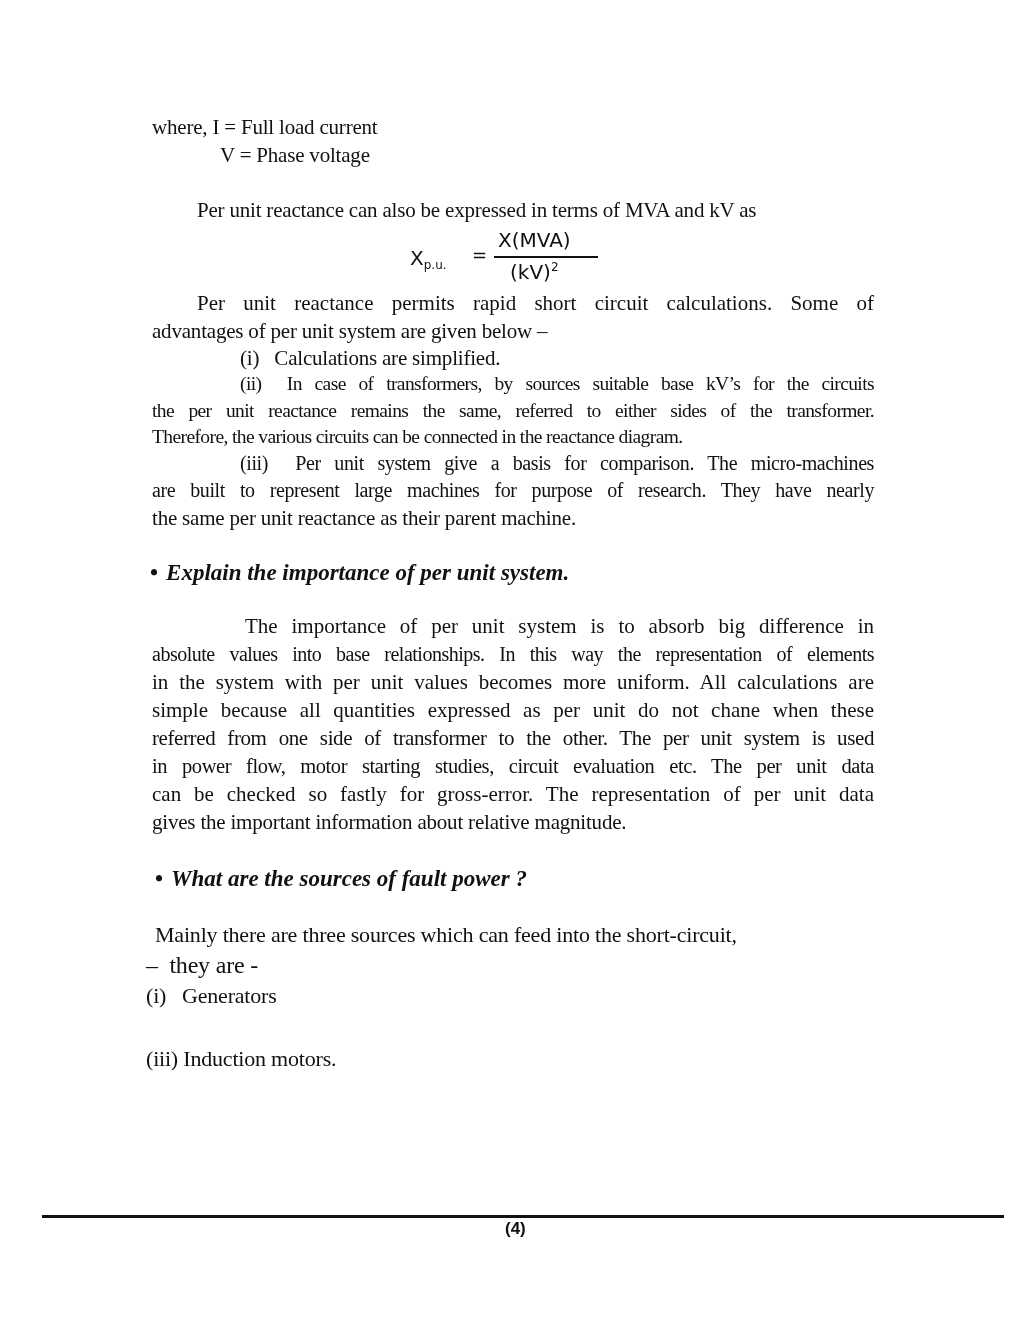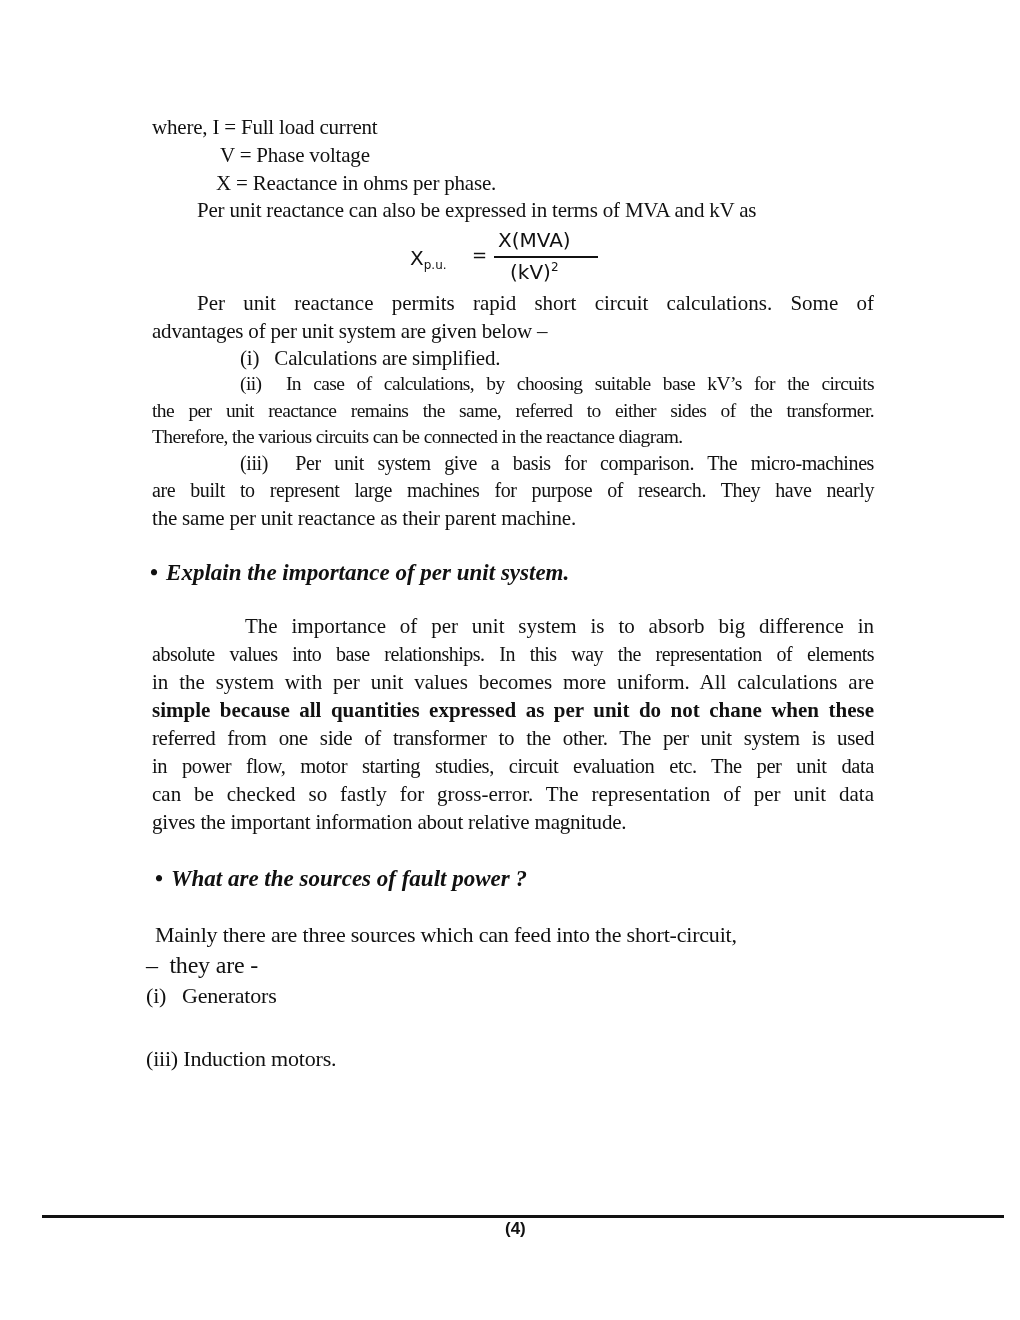--- a/index.html
+++ b/index.html
@@ -38,49 +38,48 @@
       font-weight: bold; font-size: 17px; line-height: 22px;
     }
   </style>
 </head>
 <body>
 
 <div class="page">
 
   <div class="line" style="left:152px; top:113px;">where, I = Full load current</div>
   <div class="line" style="left:220px; top:141px;">V = Phase voltage</div>
-  <div class="line" style="left:216px; top:169px;">X = Reactance in ohms per phase.</div>
   <div class="line" style="left:197px; top:196px;">Per unit reactance can also be expressed in terms of MVA and kV as</div>
 
   <div class="formula">
     <span class="lhs"><span>X</span><sub>p.u.</sub></span>
     <span class="eq">=</span>
     <span class="num">X(MVA)</span>
     <span class="bar"></span>
     <span class="den"><span>(kV)</span><sup>2</sup></span>
   </div>
 
   <div class="justify" style="left:197px; width:677px; top:289px;">Per unit reactance permits rapid short circuit calculations. Some of</div>
   <div class="line" style="left:152px; top:317px;">advantages of per unit system are given below –</div>
   <div class="line" style="left:240px; top:344px; white-space:pre;">(i)   Calculations are simplified.</div>
-  <div class="justify" style="left:240px; width:634px; top:370px; font-size:19.5px; letter-spacing:-0.6px; white-space:pre;">(ii)  In case of calculations, by choosing suitable base kV’s for the circuits</div>
+  <div class="justify" style="left:240px; width:634px; top:370px; font-size:19.5px; letter-spacing:-0.6px; white-space:pre;">(ii)  In case of transformers, by sources suitable base kV’s for the circuits</div>
   <div class="justify" style="left:152px; width:722px; top:397px; font-size:19.5px; letter-spacing:-0.6px;">the per unit reactance remains the same, referred to either sides of the transformer.</div>
   <div class="line" style="left:152px; top:423px; font-size:19.5px; letter-spacing:-0.6px;">Therefore, the various circuits can be connected in the reactance diagram.</div>
   <div class="justify" style="left:240px; width:634px; top:449px; font-size:20px; letter-spacing:-0.4px; white-space:pre;">(iii)  Per unit system give a basis for comparison. The micro-machines</div>
   <div class="justify" style="left:152px; width:722px; top:476px; font-size:20px; letter-spacing:-0.4px;">are built to represent large machines for purpose of research. They have nearly</div>
   <div class="line" style="left:152px; top:504px;">the same per unit reactance as their parent machine.</div>
 
   <div class="heading" style="left:150px; top:558px;">
     <span class="bullet">•</span><span>Explain the importance of per unit system.</span>
   </div>
 
   <div class="justify" style="left:245px; width:629px; top:612px;">The importance of per unit system is to absorb big difference in</div>
   <div class="justify" style="top:640px; font-size:20px; letter-spacing:-0.5px;">absolute values into base relationships. In this way the representation of elements</div>
   <div class="justify" style="top:668px;">in the system with per unit values becomes more uniform. All calculations are</div>
-  <div class="justify" style="top:696px;font-weight:bold;">simple because all quantities expressed as per unit do not chane when these</div>
+  <div class="justify" style="top:696px;">simple because all quantities expressed as per unit do not chane when these</div>
   <div class="justify" style="top:724px; font-size:21px; letter-spacing:-0.4px;">referred from one side of transformer to the other. The per unit system is used</div>
   <div class="justify" style="top:752px; font-size:20.5px; letter-spacing:-0.4px;">in power flow, motor starting studies, circuit evaluation etc. The per unit data</div>
   <div class="justify" style="top:780px;">can be checked so fastly for gross-error. The representation of per unit data</div>
   <div class="line" style="left:152px; top:808px;">gives the important information about relative magnitude.</div>
 
   <div class="heading" style="left:155px; top:864px;">
     <span class="bullet">•</span><span>What are the sources of fault power ?</span>
   </div>
 
   <div class="line" style="left:155px; top:921px; font-size:22px;">Mainly there are three sources which can feed into the short-circuit,</div>

